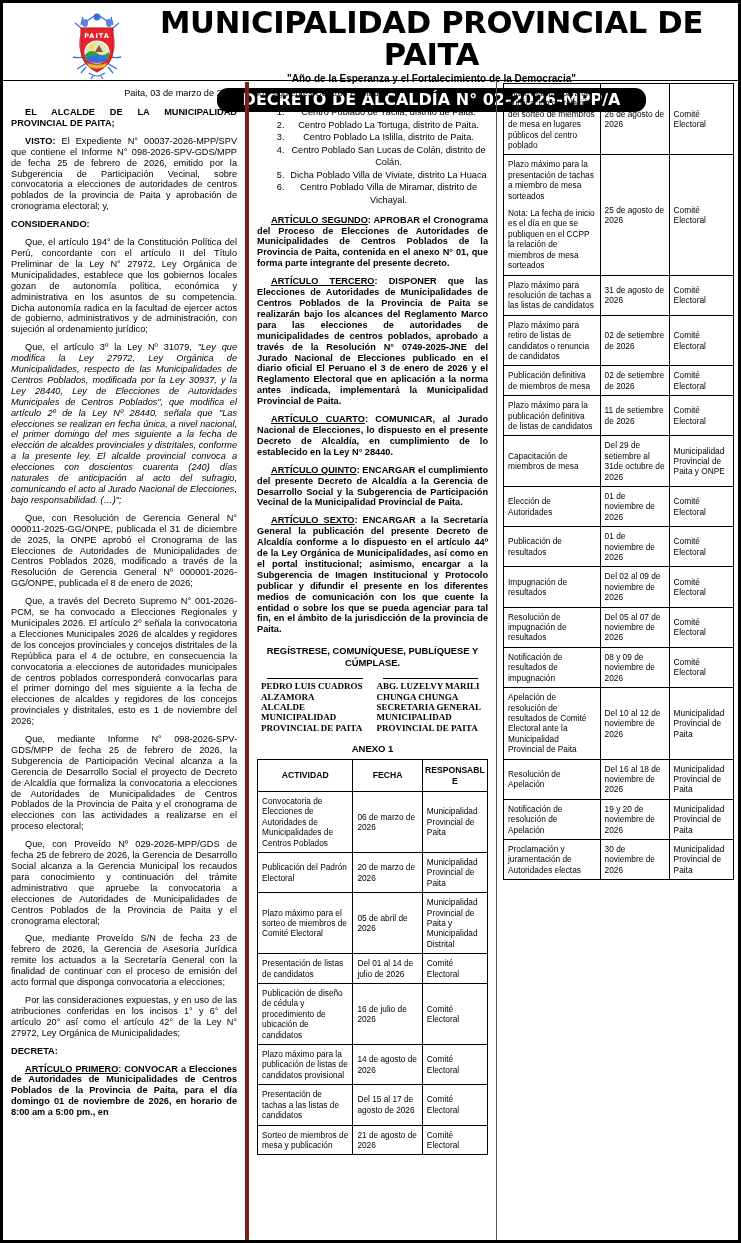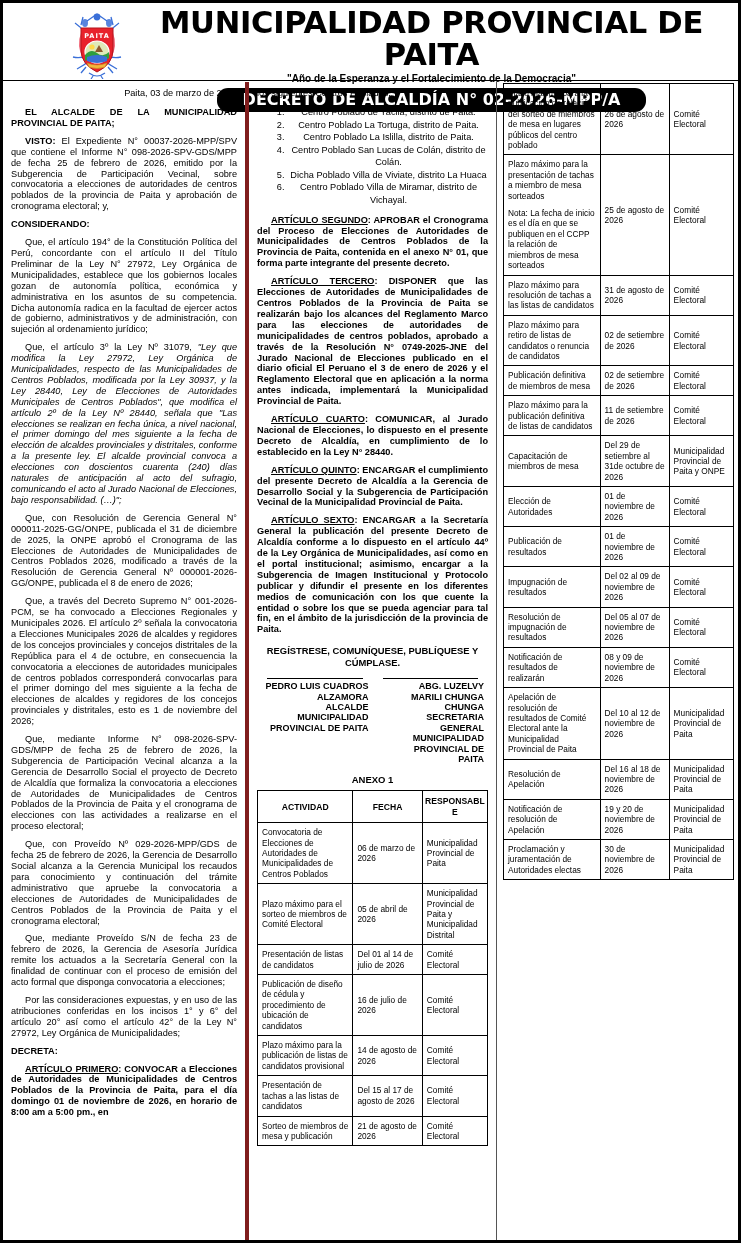--- a/index.html
+++ b/index.html
@@ -97,26 +97,27 @@
   }
   ol.cp li{ padding-left:2px;text-align:center; }
 
   .sig-wrap{
     display:flex;
     margin-top:10px;
     margin-bottom:4px;
   }
   .sig{
     width:50%;
-    text-align:right;
+    text-align:left;
     font-size:9px;
     font-weight:bold;
     line-height:10.4px;
     padding:0 4px;
     box-sizing:border-box;
+    font-family:Liberation Serif, serif;
   }
   .sig .rule{
     border-top:1px solid #000;
     margin:0 6px 2px 6px;
     height:0;
   }
   .anexo-title{
     text-align:center;
     font-weight:bold;
     font-size:9.5px;
@@ -252,21 +253,21 @@
 
       <div class="sig-wrap">
         <div class="sig">
           <div class="rule"></div>
           <div style="white-space:pre-line;">PEDRO LUIS CUADROS ALZAMORA
 ALCALDE
 MUNICIPALIDAD PROVINCIAL DE PAITA</div>
         </div>
         <div class="sig">
           <div class="rule"></div>
-          <div style="white-space:pre-line;margin-left:21px;">ABG. LUZELVY MARILI CHUNGA CHUNGA
+          <div style="white-space:pre-line;">ABG. LUZELVY MARILI CHUNGA CHUNGA
 SECRETARIA GENERAL
 MUNICIPALIDAD PROVINCIAL DE PAITA</div>
         </div>
       </div>
 
       <div class="anexo-title">ANEXO 1</div>
 
       <div id="mid-table-wrap">
         <table class="sched" id="table-left">
           <thead>
@@ -276,20 +277,25 @@
               <th style="width:28%">RESPONSABLE</th>
             </tr>
           </thead>
           <tbody>
               <tr>
                 <td class="act">Convocatoria de Elecciones de Autoridades de Municipalidades de Centros Poblados</td>
                 <td class="dat">06 de marzo de 2026</td>
                 <td class="res">Municipalidad Provincial de Paita</td>
               </tr>
               <tr>
+                <td class="act">Publicación del Padrón Electoral</td>
+                <td class="dat">20 de marzo de 2026</td>
+                <td class="res">Municipalidad Provincial de Paita</td>
+              </tr>
+              <tr>
                 <td class="act">Plazo máximo para el sorteo de miembros de Comité Electoral</td>
                 <td class="dat">05 de abril de 2026</td>
                 <td class="res">Municipalidad Provincial de Paita y Municipalidad Distrital</td>
               </tr>
               <tr>
                 <td class="act">Presentación de listas de candidatos</td>
                 <td class="dat">Del 01 al 14 de julio de 2026</td>
                 <td class="res">Comité Electoral</td>
               </tr>
               <tr>
@@ -375,21 +381,21 @@
                 <td class="act">Impugnación de resultados</td>
                 <td class="dat">Del 02 al 09 de noviembre de 2026</td>
                 <td class="res">Comité Electoral</td>
               </tr>
               <tr>
                 <td class="act">Resolución de impugnación de resultados</td>
                 <td class="dat">Del 05 al 07 de noviembre de 2026</td>
                 <td class="res">Comité Electoral</td>
               </tr>
               <tr>
-                <td class="act">Notificación de resultados de realizarán</td>
+                <td class="act">Notificación de resultados de impugnación</td>
                 <td class="dat">08 y 09 de noviembre de 2026</td>
                 <td class="res">Comité Electoral</td>
               </tr>
               <tr>
                 <td class="act">Apelación de resolución de resultados de Comité Electoral ante la Municipalidad Provincial de Paita</td>
                 <td class="dat">Del 10 al 12 de noviembre de 2026</td>
                 <td class="res">Municipalidad Provincial de Paita</td>
               </tr>
               <tr>
                 <td class="act">Resolución de Apelación</td>

